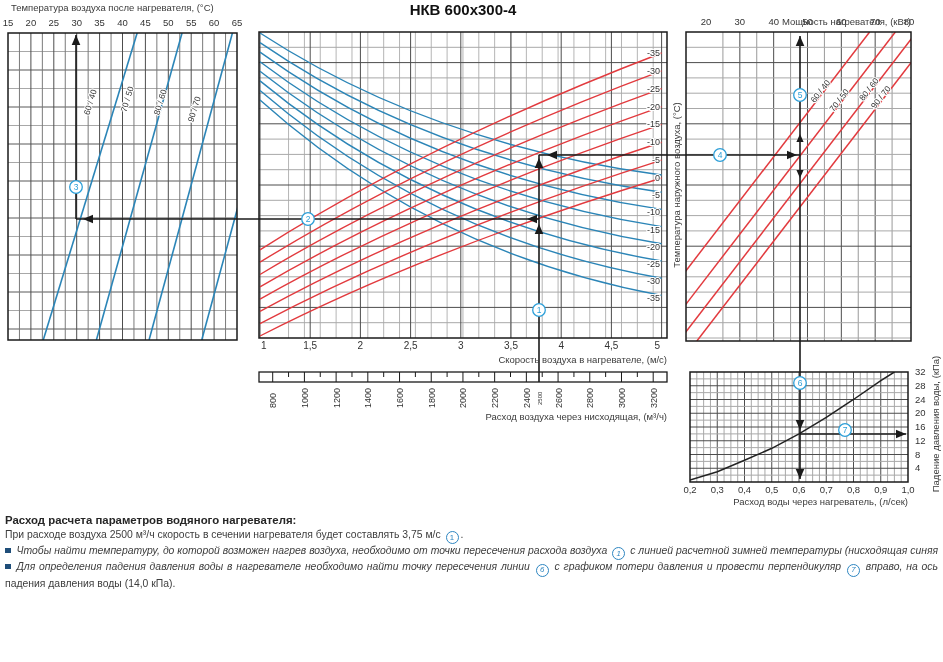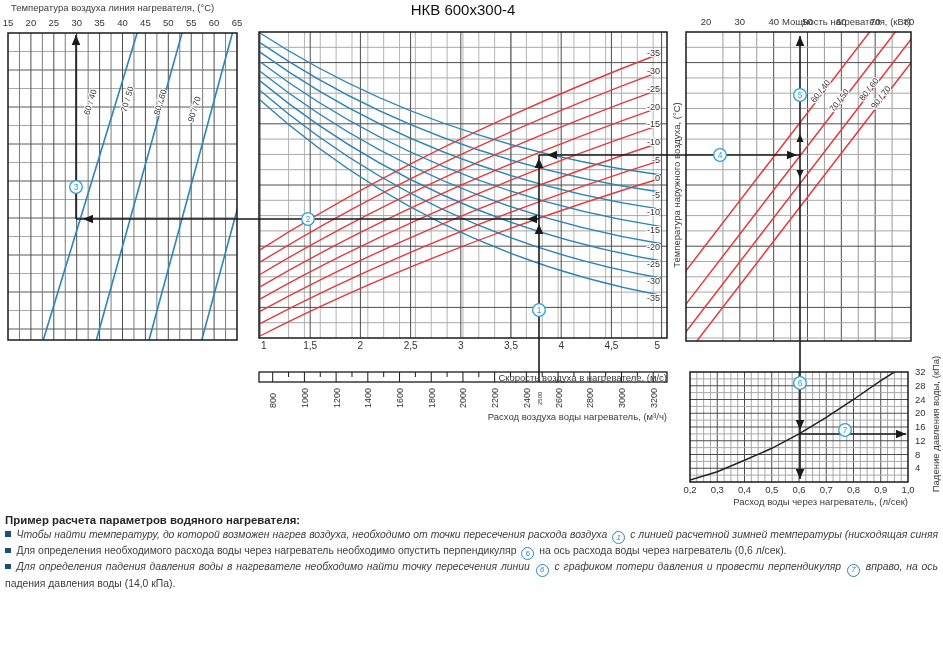--- a/index.html
+++ b/index.html
@@ -2,21 +2,21 @@
 <html><head>
 <meta charset="utf-8">
 <style>
   html,body{margin:0;padding:0;background:#fff;}
   #stage{position:relative;width:943px;height:662px;background:#fff;overflow:hidden;
          font-family:"Liberation Sans","DejaVu Sans",sans-serif;color:#3d3d3d;}
   svg{position:absolute;left:0;top:0;font-family:"Liberation Sans","DejaVu Sans",sans-serif;}
   .abs{position:absolute;white-space:nowrap;}
   .axt{font-size:9.5px;color:#3a3a3a;}
   .vtext{position:absolute;white-space:nowrap;transform:translate(-50%,-50%) rotate(-90deg);}
-  #main-title{font-size:15px;font-weight:normal;color:#111;text-align:center;}
+  #main-title{font-size:15px;font-weight:bold;color:#111;text-align:center;}
   #textblock{position:absolute;left:5px;top:513px;width:933px;}
   .th{font-size:11.4px;font-weight:bold;color:#262626;line-height:14.6px;}
   .tl{font-size:10.4px;line-height:14.55px;color:#3d3d3d;}
   .tl.just{text-align:justify;text-align-last:justify;font-style:italic;}
   .blt{display:inline-block;width:5.5px;height:5.5px;background:#1f4e79;margin-right:6px;vertical-align:1px;}
   .cn{display:inline-flex;align-items:center;justify-content:center;width:11px;height:11px;
       border:1.1px solid #2e86c1;border-radius:50%;color:#2e86c1;font-size:7.8px;
       vertical-align:-2px;margin:0 2px;line-height:1;}
 </style>
 </head>
@@ -408,34 +408,34 @@
         </g>
         <g>
           <circle cx="845" cy="430" r="6.3" fill="#fff" stroke="#2d9fd8" stroke-width="1.3"></circle>
           <text x="845" y="433" font-size="8.5" text-anchor="middle" fill="#2d9fd8">7</text>
         </g>
       </g>
     </svg>
 
   <div id="main-title" class="abs" style="left:259px;top:1px;width:408px;">НКВ 600x300-4</div>
 
-  <div class="abs axt" style="left:11px;top:2px;">Температура воздуха линия нагревателя, (°C)</div>
-
-  <div class="abs axt" style="left:259px;top:372px;width:408px;text-align:right;">Скорость воздуха в нагревателе, (м/с)</div>
-
-  <div class="abs axt" style="left:259px;top:411px;width:408px;text-align:right;">Расход воздуха воды нагреватель, (м³/ч)</div>
+  <div class="abs axt" style="left:11px;top:2px;">Температура воздуха после нагревателя, (°C)</div>
+
+  <div class="abs axt" style="left:259px;top:354px;width:408px;text-align:right;">Скорость воздуха в нагревателе, (м/с)</div>
+
+  <div class="abs axt" style="left:259px;top:411px;width:408px;text-align:right;">Расход воздуха через нисходящая, (м³/ч)</div>
 
   <div class="vtext axt" style="left:676px;top:185px;">Температура наружного воздуха, (°C)</div>
 
   <div class="abs axt" style="left:680px;top:16px;width:231px;text-align:right;">Мощность нагревателя, (кВт)</div>
 
   <div class="vtext axt" style="left:935px;top:424px;">Падение давления воды, (кПа)</div>
 
   <div class="abs axt" style="left:690px;top:496px;width:218px;text-align:right;">Расход воды через нагреватель, (л/сек)</div>
 
   <div id="textblock">
-    <div class="th">Пример расчета параметров водяного нагревателя:</div>
+    <div class="th">Расход расчета параметров водяного нагревателя:</div>
+  <div class="tl">При расходе воздуха 2500 м³/ч скорость в сечении нагревателя будет составлять 3,75 м/с <span class="cn">1</span>.</div>
       <div class="tl just"><span class="blt"></span>Чтобы найти температуру, до которой возможен нагрев воздуха, необходимо от точки пересечения расхода воздуха <span class="cn">1</span> с линией расчетной зимней температуры (нисходящая синяя</div>
-      <div class="tl"><span class="blt"></span>Для определения необходимого расхода воды через нагреватель необходимо опустить перпендикуляр <span class="cn">6</span> на ось расхода воды через нагреватель (0,6 л/сек).</div>
       <div class="tl just"><span class="blt"></span>Для определения падения давления воды в нагревателе необходимо найти точку пересечения линии <span class="cn">6</span> с графиком потери давления и провести перпендикуляр <span class="cn">7</span> вправо, на ось</div>
       <div class="tl">падения давления воды (14,0 кПа).</div>
     </div>
 </div>
 
 </body></html>

